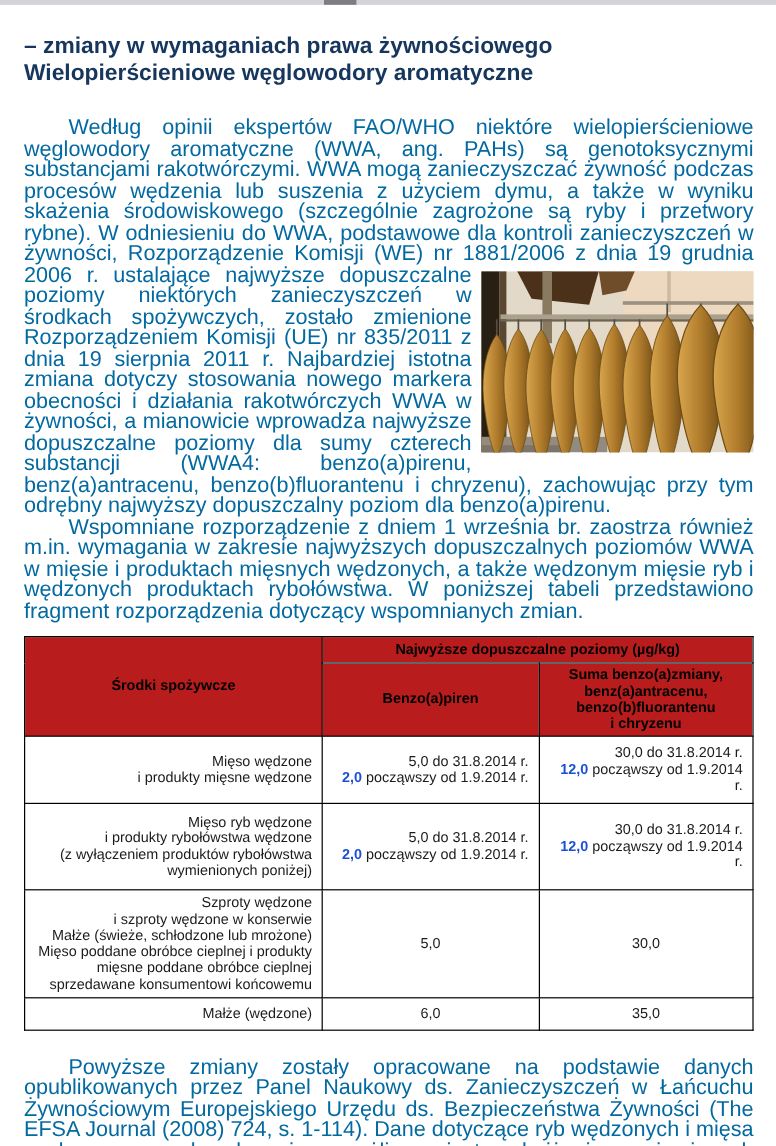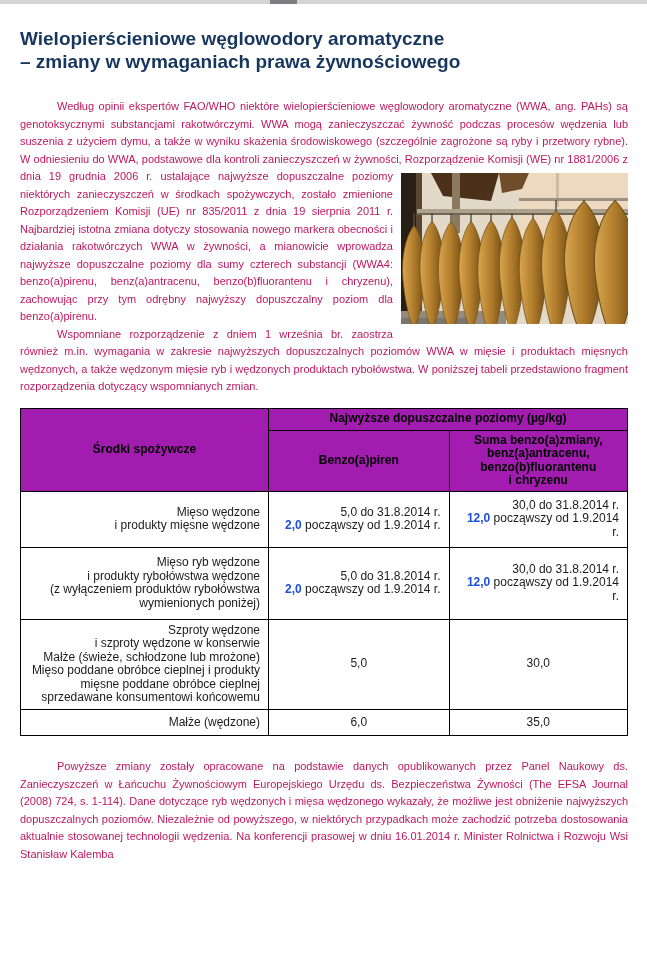--- a/index.html
+++ b/index.html
@@ -14,22 +14,22 @@
 
   .content{padding:0 19px 0 20px;}
 
   h1.doc-title{
     margin:23px 0 0 0;font-size:19px;line-height:23px;font-weight:bold;
     color:#17365d;letter-spacing:0;
   }
   h1.doc-title span{display:block;}
 
   p.body-par{
-    margin:0;font-size:11px;line-height:17.5px;text-align:justify;
-    color:#be185d;
+    margin:0;font-size:18px;line-height:17.5px;text-align:justify;
+    color:#0369a1;
   }
   #p1{margin-top:25px;text-indent:37px;}
   #p2{margin-top:0;text-indent:37px;}
   #p3{margin-top:22px;text-indent:37px;}
   #p3 .italic{}
 
   .photo-float{
     float:right;width:227px;height:151px;margin:5px 0 3px 8px;
     display:block;
   }
@@ -37,21 +37,21 @@
 
   table.levels-table{
     border-collapse:collapse;margin-top:12px;width:608px;
     font-size:12px;line-height:13.5px;table-layout:fixed;
   }
   table.levels-table td, table.levels-table th{
     border:1px solid #000;vertical-align:middle;padding:2px 8px;
     overflow:hidden;
   }
   table.levels-table th{
-    background:#a21caf;font-weight:bold;text-align:center;color:#000;
+    background:#b91c1c;font-weight:bold;text-align:center;color:#000;
     padding:3px 4px;
   }
   .col-products{width:246px;}
   .col-bap{width:179px;}
   .col-sum{width:177px;}
   td.product-cell{text-align:right;padding:6px 6px 6px 8px;}
   td.value-cell{text-align:right;padding:6px 4px 6px 10px;}
   td.value-cell.centered{text-align:center;padding:6px 4px;}
   tr.row-meat{height:56px;}
   tr.row-fishmeat{height:72px;}
@@ -64,22 +64,22 @@
 </head>
 <body>
 
 <div class="topbar">
   <div class="thumb"></div>
 </div>
 
 <div class="content">
 
   <h1 class="doc-title">
+    <span>– zmiany w wymaganiach prawa żywnościowego</span>
     <span>Wielopierścieniowe węglowodory aromatyczne</span>
-    <span>– zmiany w wymaganiach prawa żywnościowego</span>
   </h1>
 
   <p class="body-par" id="p1">
     <span>Według opinii ekspertów FAO/WHO niektóre wielopierścieniowe węglowodory aromatyczne (WWA, ang. PAHs) są genotoksycznymi substancjami rakotwórczymi. WWA mogą zanieczyszczać żywność podczas procesów wędzenia lub suszenia z użyciem dymu, a także w wyniku skażenia środowiskowego (szczególnie zagrożone są ryby i przetwory rybne). W odniesieniu do WWA, podstawowe dla kontroli zanieczyszczeń w żywności, Rozporządzenie Komisji (WE) nr 1881/2006 z dnia 19 grudnia 2006 r. ustalające najwyższe </span><span class="photo-float">
         <svg width="227" height="151" viewBox="0 0 227 151" role="img">
       <rect width="227" height="151" fill="#e3d9c8"></rect>
       <rect x="118" width="109" height="96" fill="#ecd9c0"></rect>
       <rect x="155" y="0" width="3" height="34" fill="#cdbaa0"></rect>
       <rect x="0" width="15" height="151" fill="#292015"></rect>
       <rect x="15" width="6" height="151" fill="#594732"></rect>

